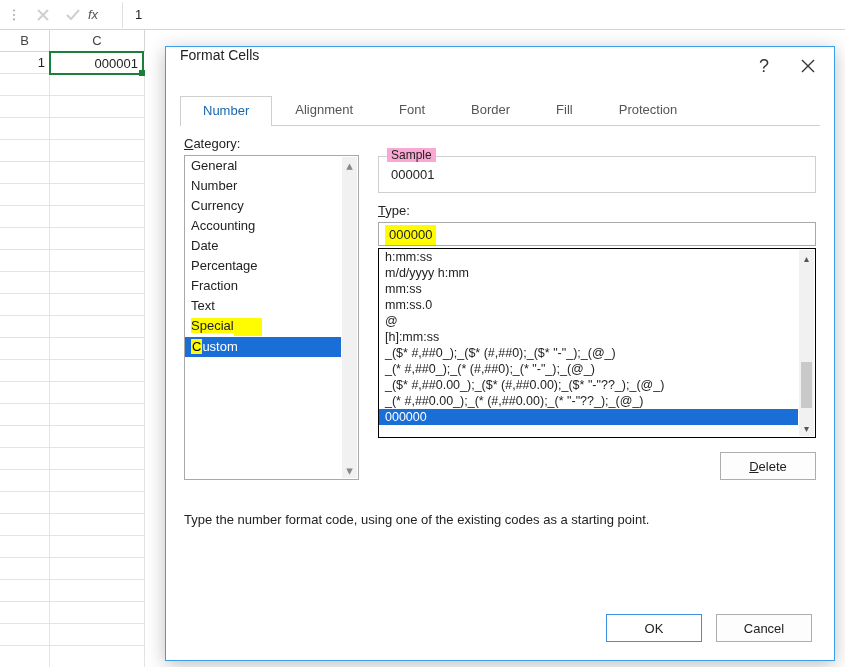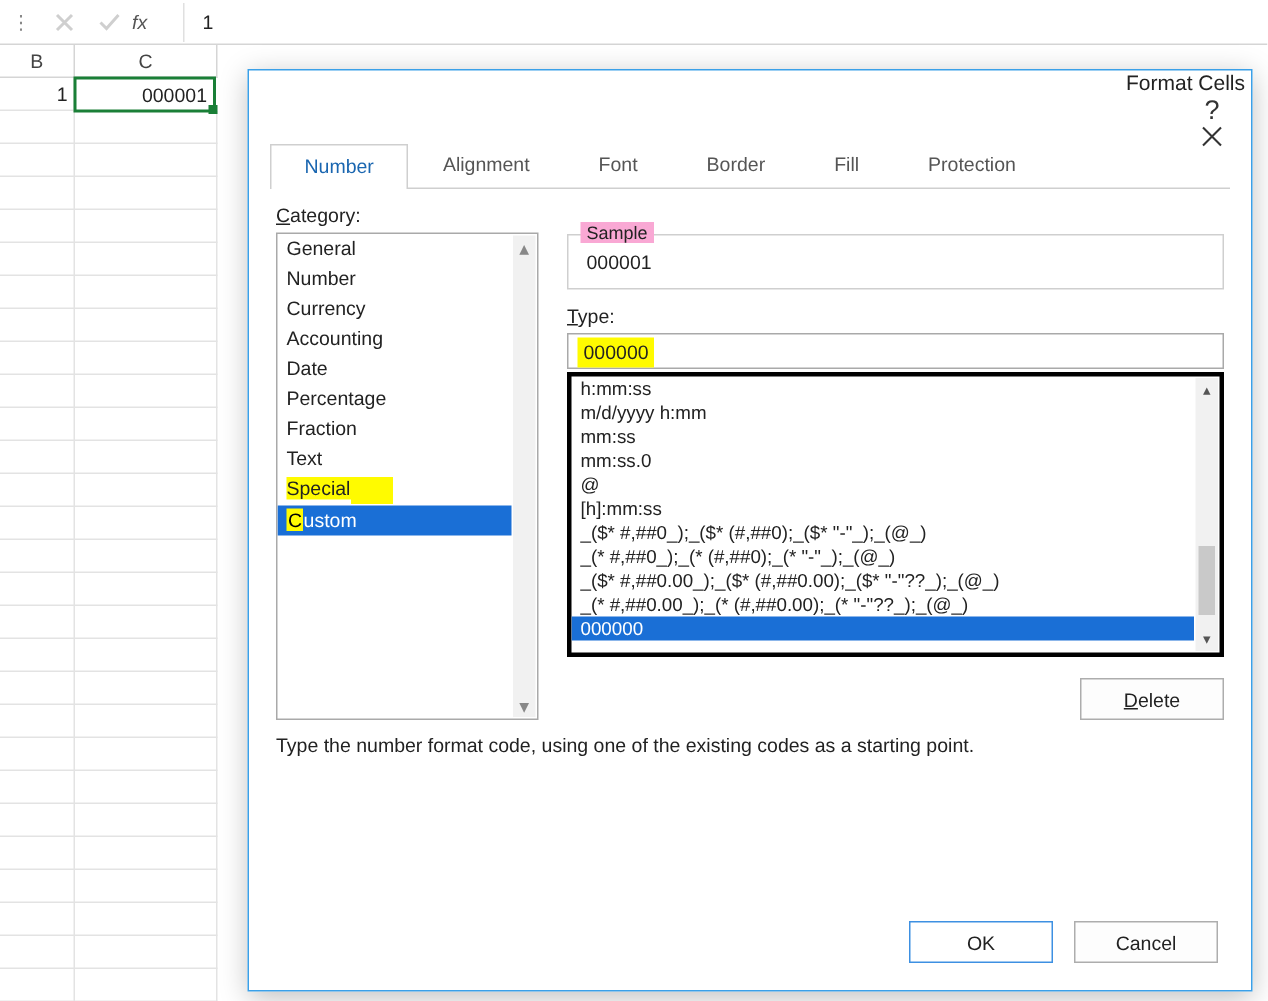--- a/index.html
+++ b/index.html
@@ -23,21 +23,21 @@
   .rows { }
   .row { display:flex; height: 22px; } 
   .cell { border-right:1px solid #e3e3e3; border-bottom:1px solid #e3e3e3; display:flex; align-items:center; justify-content:flex-end; padding: 0 4px; }
   .cell.b { width: 50px; }
   .cell.c { width: 95px; }
   .cell.active { border: 2px solid #1a7f37; margin: -1px; z-index:1; position:relative; }
   .fill-handle { position:absolute; right:-3px; bottom:-3px; width:6px; height:6px; background:#1a7f37; }
 
   
   .dlg { position:absolute; left:165px; top:46px; width:670px; height:615px; background:#fff; border:1px solid #3aa0e8; box-shadow: 0 4px 18px rgba(0,0,0,.25); }
-  .dlg-title { display:flex; align-items:flex-end; height: 38px; padding: 0 4px 0 14px; flex-direction: column; }
+  .dlg-title { display:flex; align-items:flex-start; height: 38px; padding: 0 4px 0 14px; }
   .dlg-title .tlabel { flex:1; font-size:14px; }
   .dlg-title .tbtn { width: 44px; height: 38px; display:flex; align-items:center; justify-content:center; font-size:16px; color:#333; }
   .dlg-title .tbtn.close svg { width:14px; height:14px; }
   .dlg-title .tbtn.help { font-size:18px; }
 
   .tabs { display:flex; padding: 0 14px; margin-top: 10px; }
   .tab { padding: 6px 22px 8px 22px; color:#555; border:1px solid transparent; border-bottom:none; cursor:default; }
   .tab.active { border-color:#cfcfcf; color:#1a66b0; background:#fff; position:relative; top:1px; }
   .tabline { height:1px; background:#cfcfcf; margin: 0 14px; }
 
@@ -57,34 +57,34 @@
   .scrollbar-ghost { position:absolute; top:1px; right:1px; width:15px; bottom:1px; background:#f1f1f1; }
   .scrollbar-ghost .sbtn { height:16px; display:flex; align-items:center; justify-content:center; color:#888; }
 
   .sample-box { border:1px solid #cfcfcf; padding: 10px 12px; margin: 20px 0 10px 0; position:relative; }
   .sample-legend { position:absolute; top:-9px; left:8px; background:#f9a8d4; padding:0 4px; font-size:12px; }
 
   .type-input { width: 100%; height: 24px; border:1px solid #a9a9a9; padding: 2px 6px; font-size:13px; }
   .type-input-wrap { margin-bottom: 2px; }
   .type-val-hl { display:inline-block; background:#fffb00; padding: 0 4px; line-height:20px; }
 
-  .codelist { width:100%; height: 190px; border:3px solid #000000; position:relative; overflow:hidden; }
+  .codelist { width:100%; height: 190px; border:1px solid #000000; position:relative; overflow:hidden; }
   .codelist .inner { position:absolute; left:0; top:0; right:17px; bottom:0; }
   .codeitem { padding: 1px 6px; font-size:12.5px; font-family: "Segoe UI", Tahoma, sans-serif; white-space:nowrap; }
   .codeitem.sel { background:#1a6fd6; color:#fff; }
   .codelist .vscroll { position:absolute; top:1px; right:1px; width:15px; bottom:1px; background:#f1f1f1; display:flex; flex-direction:column; }
   .vscroll .arrow { height:16px; display:flex; align-items:center; justify-content:center; color:#555; font-size:10px; }
   .vscroll .track { flex:1; position:relative; }
   .vscroll .thumb { position:absolute; left:2px; right:2px; top:96px; height:46px; background:#c9c9c9; }
 
   .delete-row { display:flex; justify-content:flex-end; margin-top:14px; }
   .btn { min-width: 96px; height: 28px; border:1px solid #adadad; background:#fdfdfd; display:flex; align-items:center; justify-content:center; padding: 0 16px; font-size:13px; }
   .btn.primary { border-color:#3d90e2; background:#fff; }
 
-  .helptext { margin: 1px 18px 0 18px; font-size:13px; }
+  .helptext { margin: 24px 18px 0 18px; font-size:13px; }
 
   .dlg-buttons { position:absolute; right:22px; bottom:18px; display:flex; gap:14px; }
 
   svg { display:block; }
 </style>
 </head>
 <body>
 
 <div class="formula-bar">
   <div class="fb-left">

